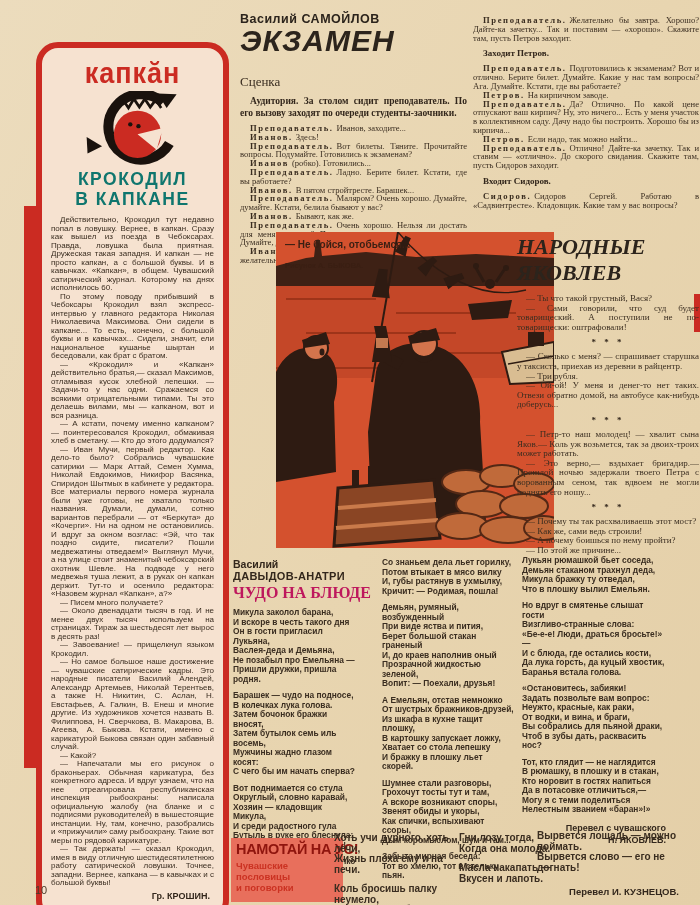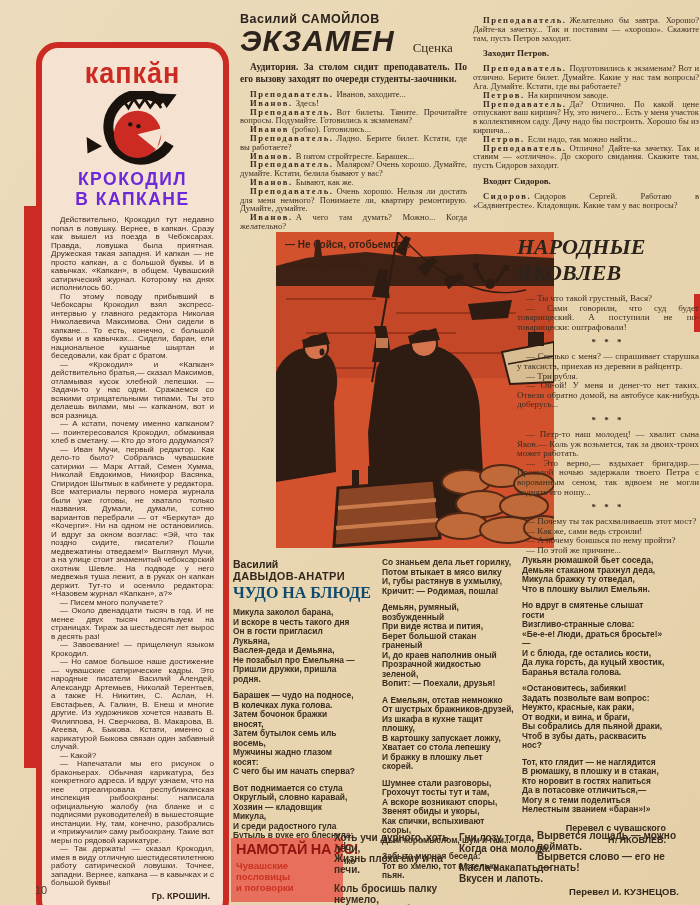--- a/index.html
+++ b/index.html
@@ -10,32 +10,32 @@
   .abs{position:absolute;}
   
   .red-strip{left:24px;top:206px;width:13px;height:562px;background:#cb2b22;}
   .red-dash{left:694px;top:294px;width:6px;height:38px;background:#cb2b22;}
   .kapkan-frame{left:36px;top:42px;width:193px;height:880px;box-sizing:border-box;
         border:6px solid #cb2b22;border-radius:22px;background:#f6e2d0;padding:6px 9px 4px;}
   .k-logo{font-weight:bold;font-size:27px;letter-spacing:1px;color:#cb2b22;text-align:center;
         margin-top:4px;transform:scaleY(1.08);}
   .emblem{display:block;margin:2px auto 2px;}
   .k-title{font-size:17.5px;line-height:20px;font-weight:bold;letter-spacing:1.5px;
-        text-align:center;color:#6d28d9;margin:4px 0 7px;}
+        text-align:center;color:#0f766e;margin:4px 0 7px;}
   .k-body p{margin:0;font-size:8px;line-height:8.5px;text-align:justify;text-indent:9px;
         color:#3a2d20;}
   .k-sig{margin-top:3px;font-weight:bold;font-size:9px;text-align:right;padding-right:4px;}
   .pagenum{left:35px;top:884px;font-size:11px;color:#4a3b2a;}
   
   .scene{font-family:"Liberation Serif",serif;}
   .scene-col1{left:240px;top:12px;width:227px;}
   .scene-col2{left:473px;top:16px;width:226px;}
   .exam-author{font-family:"Liberation Sans",sans-serif;font-weight:bold;font-size:12.5px;
         letter-spacing:.5px;color:#2c241c;}
-  .exam-titlerow{display:flex;align-items:flex-end;gap:18px;}
+  .exam-titlerow{display:flex;align-items:flex-start;gap:18px;flex-direction:column;}
   .exam-title{font-family:"Liberation Sans",sans-serif;font-weight:bold;font-style:italic;
         font-size:30px;letter-spacing:1px;color:#2c241c;line-height:30px;}
   .exam-genre{font-size:13px;color:#3a2d20;}
   .exam-intro{font-weight:bold;font-size:9.5px;line-height:11.5px;text-align:justify;
         margin:6px 0 5px;text-indent:10px;color:#33271c;}
   .dline{margin:0;font-size:8.6px;line-height:8.8px;text-align:justify;text-indent:10px;
         color:#3a2d20;}
   .spk{font-weight:bold;letter-spacing:1.6px;margin-right:3px;}
   .stage{margin:6px 0;font-weight:bold;font-size:9px;text-indent:10px;}
   
@@ -51,21 +51,21 @@
   .sep{text-align:center;font-weight:bold;font-size:9px;letter-spacing:3px;margin:5px 0;}
   
   .stanza{white-space:pre-line;font-weight:bold;font-size:8.4px;line-height:9.5px;
         margin:0 0 7px;color:#3a2d20;}
   .poem-col1{left:233px;top:558px;width:124px;}
   .poem-col2{left:382px;top:558px;width:132px;}
   .poem-col3{left:522px;top:556px;width:146px;}
   .poet-a1{font-weight:bold;font-size:10.5px;}
   .poet-a2{font-weight:bold;font-size:11px;letter-spacing:.3px;}
   .poem-title{font-family:"Liberation Serif",serif;font-weight:bold;font-size:16px;
-        white-space:nowrap;margin:2px 0 6px;color:#0c4a6e;}
+        white-space:nowrap;margin:2px 0 6px;color:#be185d;}
   .translator{white-space:pre-line;font-weight:bold;font-size:9px;line-height:12px;
         text-align:right;padding-right:2px;margin-top:6px;}
   
   .badge{left:231px;top:838px;width:112px;height:64px;background:#e86f5c;padding:3px 5px;
         box-sizing:border-box;}
   .badge-t{font-weight:bold;font-size:14.5px;letter-spacing:-.3px;color:#8f150e;
         white-space:nowrap;}
   .badge-s{white-space:pre-line;font-weight:bold;font-size:9.5px;line-height:11px;
         color:#cb3222;margin-top:3px;}
   .prov{white-space:pre-line;font-weight:bold;font-size:10px;line-height:10.5px;
@@ -94,21 +94,21 @@
       <polygon points="60,47 88,40 81,64" fill="#f6e2d0"></polygon>
       <circle cx="52" cy="36" r="2.4" fill="#1a120d"></circle>
       <circle cx="61" cy="38" r="2.4" fill="#1a120d"></circle>
     </svg>
     <h1 class="k-title">
       <span>КРОКОДИЛ</span><br>
       <span>В КАПКАНЕ</span>
     </h1>
     <div class="k-body">
       <p>Действительно, Крокодил тут недавно попал в ловушку. Вернее, в капкан. Сразу как вышел из поезда в Чебоксарах. Правда, ловушка была приятная. Дружеская такая западня. И капкан — не просто капкан, а с большой буквы. И в кавычках. «Капкан», в общем. Чувашский сатирический журнал. Которому на днях исполнилось 60.</p>
-      <p>По этому поводу прибывший в Чебоксары Крокодил взял экспресс-интервью у главного редактора Николая Николаевича Максимова. Они сидели в капкане... То есть, конечно, с большой буквы и в кавычках... Сидели, баран, ели национальное кушанье шыртан и беседовали, как брат с братом.</p>
+      <p>По этому поводу прибывший в Чебоксары Крокодил взял экспресс-интервью у главного редактора Николая Николаевича Максимова. Они сидели в капкане... То есть, конечно, с большой буквы и в кавычках... Сидели, значит, ели национальное кушанье шыртан и беседовали, как брат с братом.</p>
       <p>— «Крокодил» и «Капкан» действительно братья,— сказал Максимов, отламывая кусок хлебной лепешки. — Задачи-то у нас одни. Сражаемся со всякими отрицательными типами. Ты это делаешь вилами, мы — капканом, вот и вся разница.</p>
       <p>— А кстати, почему именно капканом? — поинтересовался Крокодил, обмакивая хлеб в сметану. — Кто до этого додумался?</p>
       <p>— Иван Мучи, первый редактор. Как дело-то было? Собрались чувашские сатирики — Марк Аттай, Семен Хумма, Николай Евдокимов, Никифор Васянка, Спиридон Шытмых в кабинете у редактора. Все материалы первого номера журнала были уже готовы, не хватало только названия. Думали, думали, сотню вариантов перебрали — от «Беркута» до «Кочерги». Ни на одном не остановились. И вдруг за окном возглас: «Эй, что так поздно сидите, писатели? Пошли медвежатины отведаем!» Выглянул Мучи, а на улице стоит знаменитый чебоксарский охотник Шевле. На подводе у него медвежья туша лежит, а в руках он капкан держит. Тут-то и осенило редактора: «Назовем журнал «Капкан», а?»</p>
       <p>— Писем много получаете?</p>
       <p>— Около двенадцати тысяч в год. И не менее двух тысяч используем на страницах. Тираж за шестьдесят лет вырос в десять раз!</p>
       <p>— Завоевание! — прищелкнул языком Крокодил.</p>
       <p>— Но самое большое наше достижение — чувашские сатирические кадры. Это народные писатели Василий Алендей, Александр Артемьев, Николай Терентьев, а также Н. Никитин, С. Аслан, Н. Евстафьев, А. Галкин, В. Енеш и многие другие. Из художников хочется назвать В. Филиппова, Н. Сверчкова, В. Макарова, В. Агеева, А. Быкова. Кстати, именно с карикатурой Быкова связан один забавный случай.</p>
       <p>— Какой?</p>
       <p>— Напечатали мы его рисунок о браконьерах. Обычная карикатура, без конкретного адреса. И вдруг узнаем, что на нее отреагировала республиканская инспекция рыбоохраны: написала официальную жалобу (на бланке и с подписями руководителей) в вышестоящие инстанции. Ну, там, конечно, разобрались и «прижучили» саму рыбоохрану. Такие вот меры по рядовой карикатуре.</p>
       <p>— Так держать! — сказал Крокодил, имея в виду отличную шестидесятилетнюю работу сатирической ловушки. Точнее, западни. Вернее, капкана — в кавычках и с большой буквы!</p>

